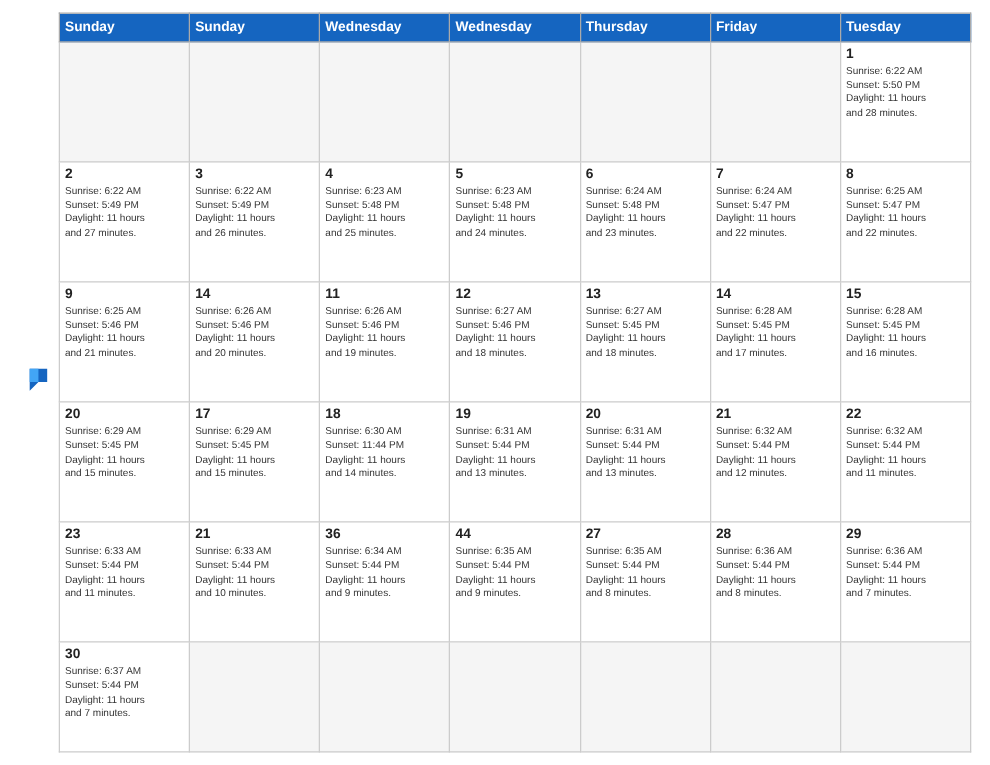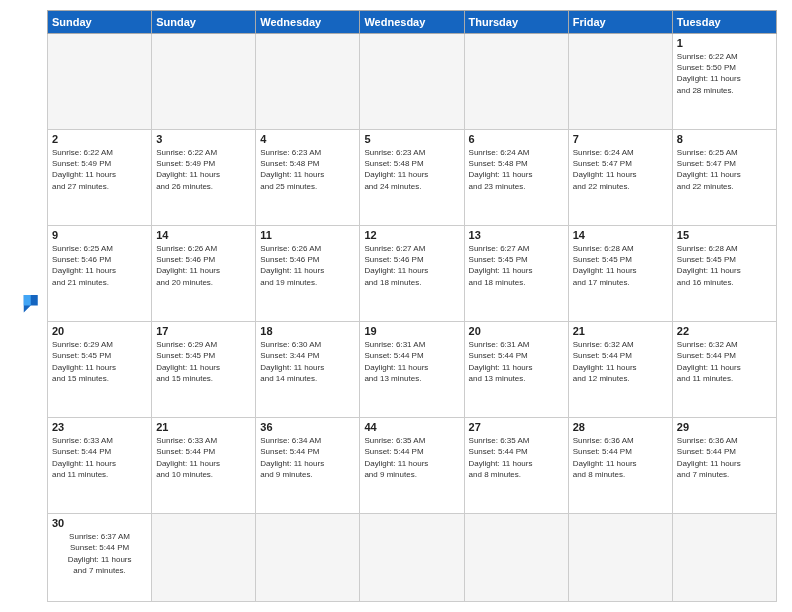--- a/index.html
+++ b/index.html
@@ -257,21 +257,21 @@
           <td>
             <span class="day-number">17</span>
             <div class="day-info" style="white-space: pre-line;">Sunrise: 6:29 AM
 Sunset: 5:45 PM
 Daylight: 11 hours
 and 15 minutes.</div>
           </td>
           <td>
             <span class="day-number">18</span>
             <div class="day-info" style="white-space: pre-line;">Sunrise: 6:30 AM
-Sunset: 3:44 PM
+Sunset: 11:44 PM
 Daylight: 11 hours
 and 14 minutes.</div>
           </td>
           <td>
             <span class="day-number">19</span>
             <div class="day-info" style="white-space: pre-line;">Sunrise: 6:31 AM
 Sunset: 5:44 PM
 Daylight: 11 hours
 and 13 minutes.</div>
           </td>
@@ -344,21 +344,21 @@
             <span class="day-number">29</span>
             <div class="day-info" style="white-space: pre-line;">Sunrise: 6:36 AM
 Sunset: 5:44 PM
 Daylight: 11 hours
 and 7 minutes.</div>
           </td>
         </tr>
         <tr class="last-row">
           <td>
             <span class="day-number">30</span>
-            <div class="day-info" style="white-space: pre-line; text-align: center;">Sunrise: 6:37 AM
+            <div class="day-info" style="white-space: pre-line;">Sunrise: 6:37 AM
 Sunset: 5:44 PM
 Daylight: 11 hours
 and 7 minutes.</div>
           </td>
           <td class="empty"></td>
           <td class="empty"></td>
           <td class="empty"></td>
           <td class="empty"></td>
           <td class="empty"></td>
           <td class="empty"></td>

